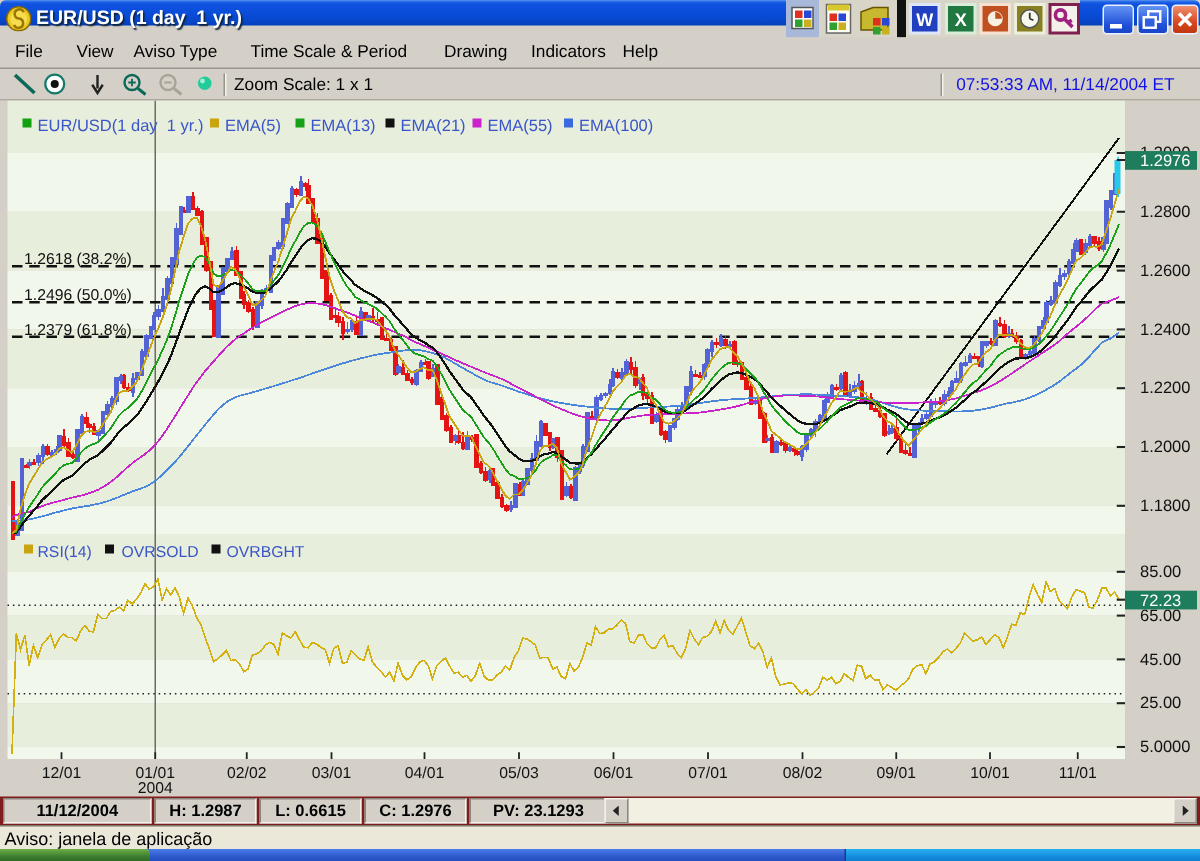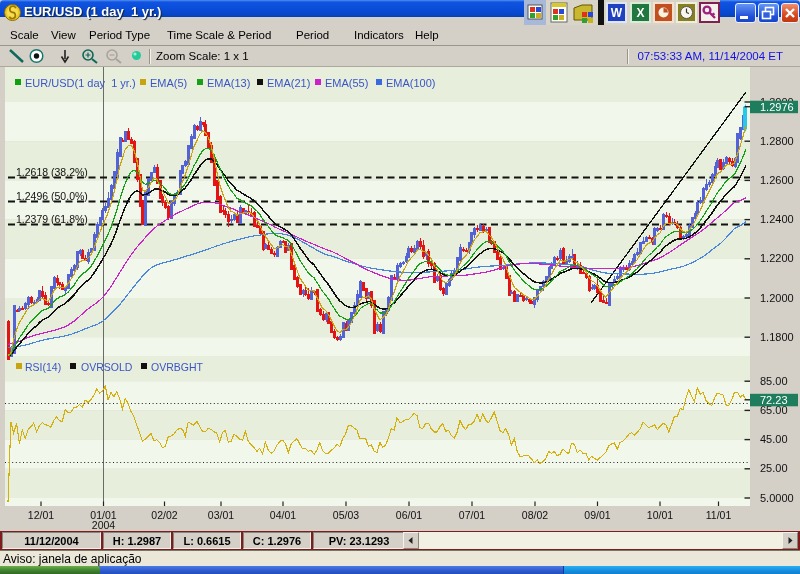--- a/index.html
+++ b/index.html
@@ -73,25 +73,25 @@
           <rect x="6.5" y="3.5" width="8" height="7" fill="none" stroke="#fff" stroke-width="1.6"></rect>
           <rect x="3.5" y="7.5" width="8" height="7" fill="#3060dd" stroke="#fff" stroke-width="1.6"></rect>
         </svg></div>
     <div class="capbtn" style="left:781px;width:18px;background:linear-gradient(#f09070,#d84820 60%,#c03810)">
       <svg width="16" height="18" viewBox="0 0 16 18">
           <path d="M4,5 L12,13 M12,5 L4,13" stroke="#fff" stroke-width="2.4"></path>
         </svg></div>
   </div>
 
   <div id="menubar">
-    <span style="left:10px">Scale</span>
+    <span style="left:10px">File</span>
       <span style="left:51px">View</span>
-      <span style="left:89px">Period Type</span>
+      <span style="left:89px">Aviso Type</span>
     <span style="left:167px">Time Scale &amp; Period</span>
-      <span style="left:296px">Period</span>
+      <span style="left:296px">Drawing</span>
     <span style="left:354px">Indicators</span>
       <span style="left:415px">Help</span>
   </div>
 
   <div id="toolbar">
     <svg style="position:absolute;left:0;top:0" width="800" height="19" viewBox="0 0 800 19">
       <path d="M10,3 L23,15" stroke="#0c6858" stroke-width="2.4"></path>
       <circle cx="36.5" cy="9" r="6.3" fill="#fff" stroke="#14796a" stroke-width="1.5"></circle>
         <circle cx="36.5" cy="9" r="2.7" fill="#111"></circle>
       <path d="M65,3 V12 M61.5,9.5 L65,15 L68.5,9.5" stroke="#222" stroke-width="1.6" fill="none"></path>

